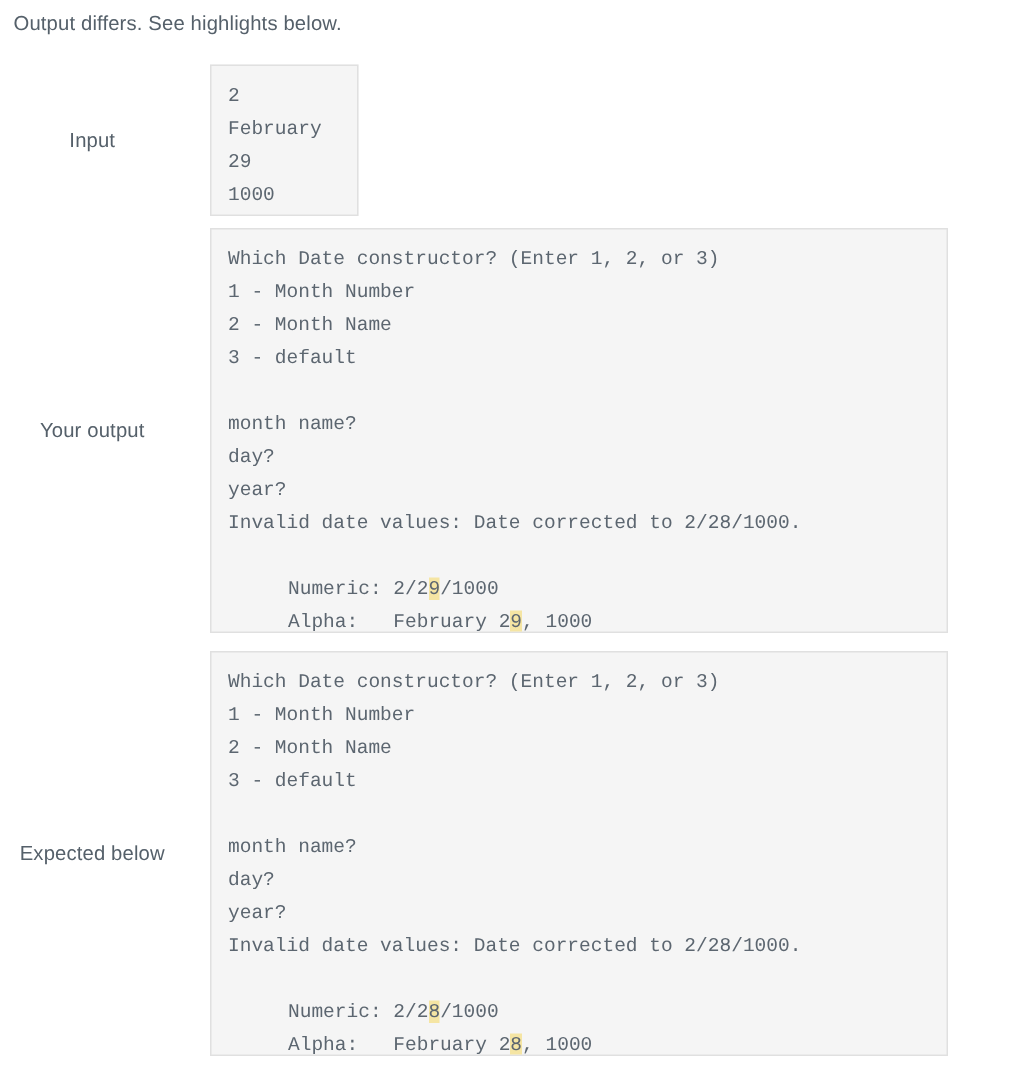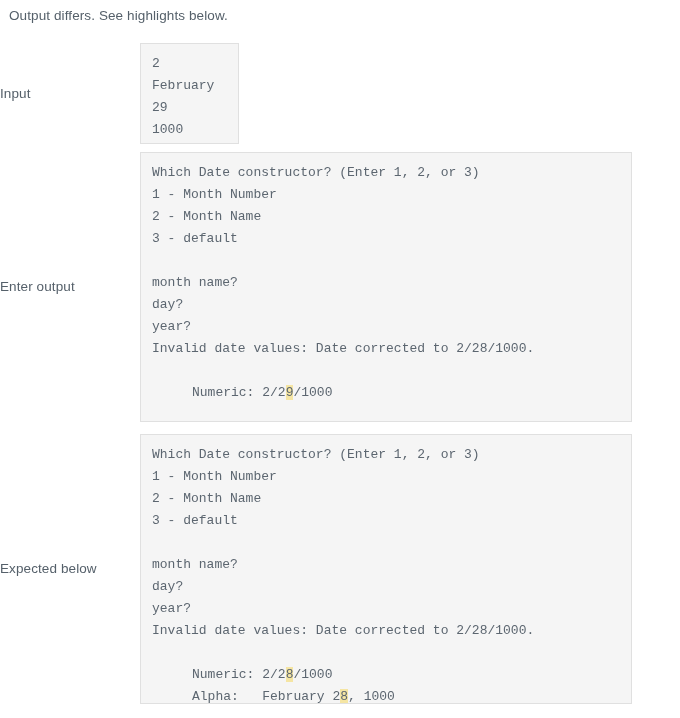--- a/index.html
+++ b/index.html
@@ -35,21 +35,21 @@
 
   
   .io-row {
     position: absolute;
     display: flex;
     align-items: center;
   }
 
   .io-label {
     width: 140px;
-    text-align: left;
+    text-align: center;
     padding-right: 17px;
     box-sizing: border-box;
     font-size: 13.5px;
     color: #55606a;
     line-height: 18px;
     white-space: nowrap;
     letter-spacing: 0.1px;
   }
 
   .io-box {
@@ -92,32 +92,32 @@
 
   <div class="io-row" id="row-input">
     <div class="io-label">Input</div>
     <div class="io-box" id="box-input">2
 February
 29
 1000</div>
   </div>
 
   <div class="io-row" id="row-your">
-    <div class="io-label">Enter output</div>
+    <div class="io-label">Your output</div>
     <div class="io-box" id="box-your"><span>Which Date constructor? (Enter 1, 2, or 3)
 1 - Month Number
 2 - Month Name
 3 - default
 
 month name?
 day?
 year?
 Invalid date values: Date corrected to 2/28/1000.
 
-</span><span class="diff-line"><span>Numeric: 2/2</span><span class="hl">9</span><span>/1000</span></span></div>
+</span><span class="diff-line"><span>Numeric: 2/2</span><span class="hl">9</span><span>/1000</span></span><span class="diff-line"><span>Alpha:   February 2</span><span class="hl">9</span><span>, 1000</span></span></div>
   </div>
 
   <div class="io-row" id="row-expected">
     <div class="io-label">Expected below</div>
     <div class="io-box" id="box-expected"><span>Which Date constructor? (Enter 1, 2, or 3)
 1 - Month Number
 2 - Month Name
 3 - default
 
 month name?

